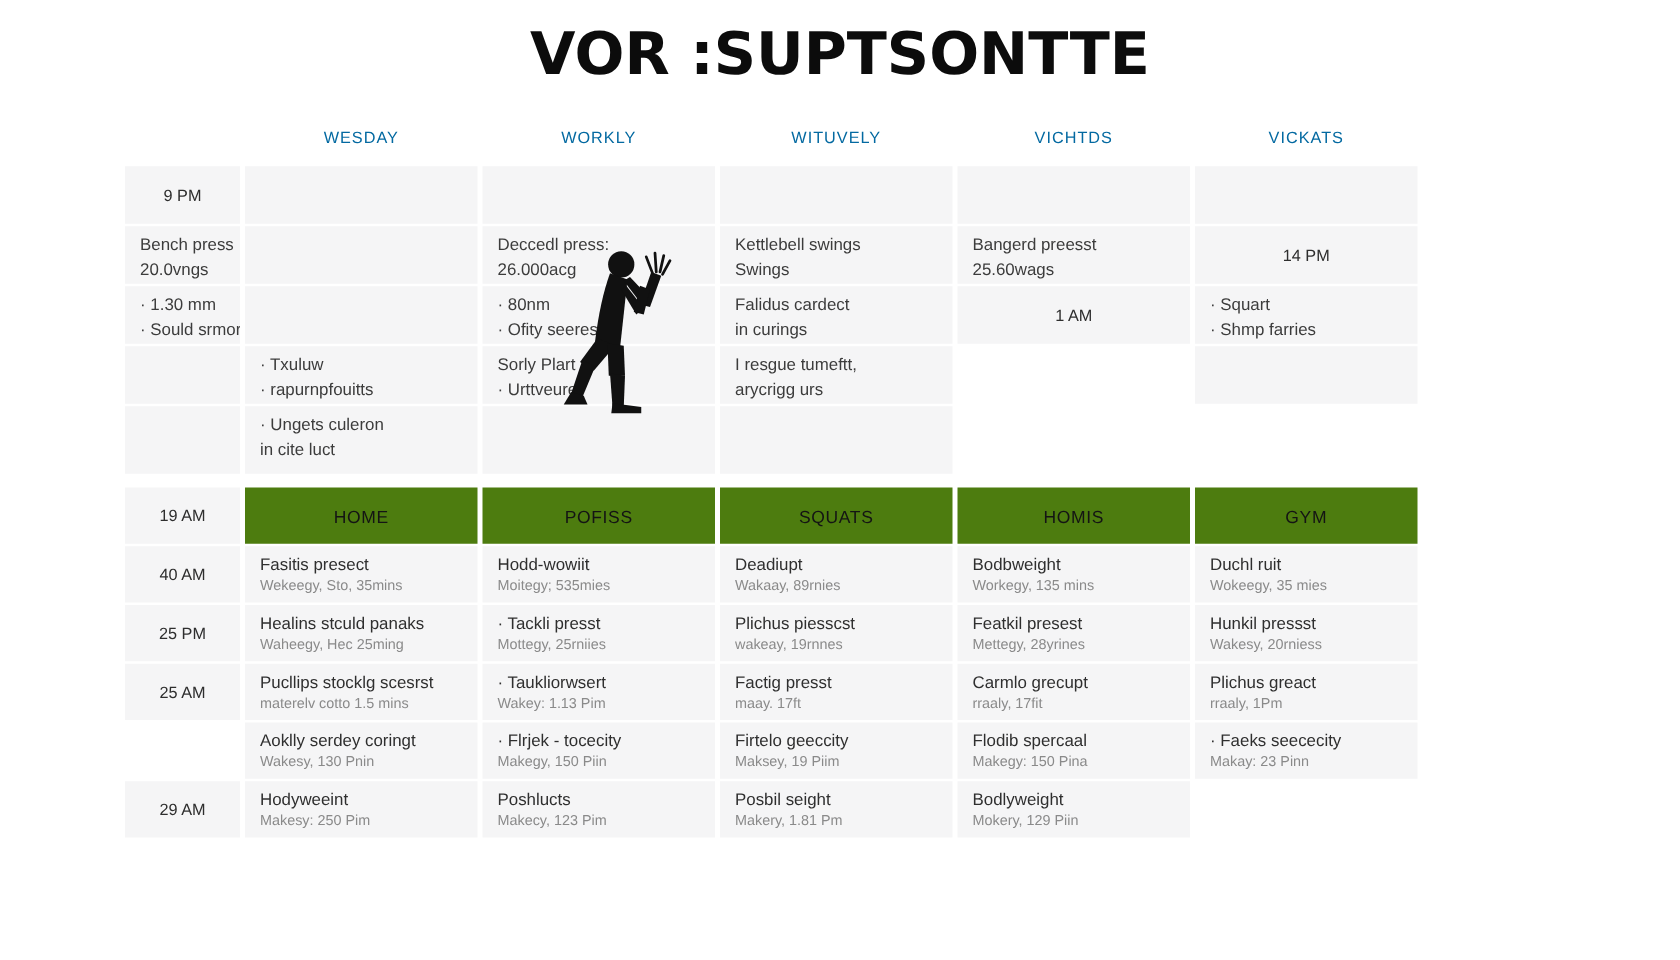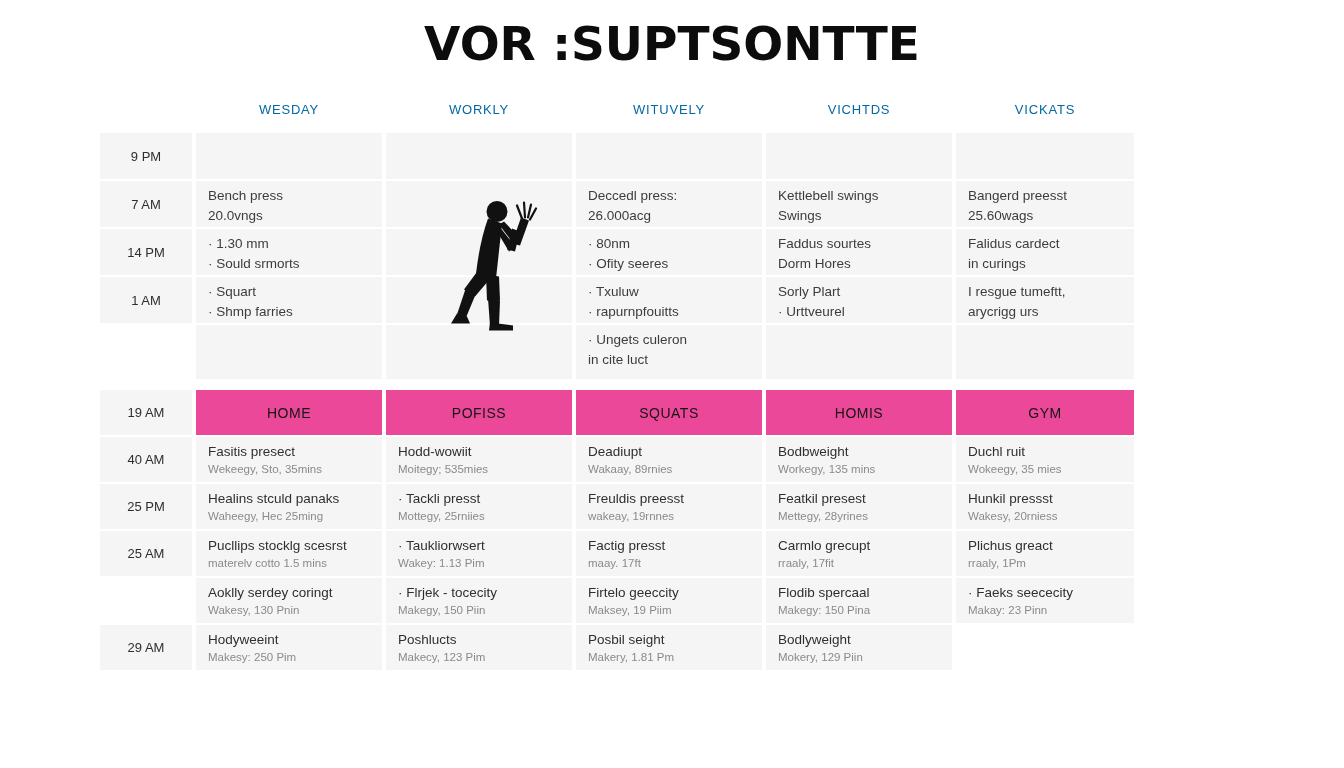--- a/index.html
+++ b/index.html
@@ -16,21 +16,21 @@
   .grid-top{top:133px;grid-template-rows:46px 46px 46px 46px 54px;}
   .grid-bot{top:390px;grid-template-rows:repeat(6,45px);}
   .c{background:#f5f5f6;padding:5px 12px 0;box-sizing:border-box;overflow:hidden;}
   .t{background:#f5f5f6;display:flex;align-items:center;justify-content:center;
      font-size:13px;color:#2e2e2e;}
   .blank{background:#fff;}
   .l1,.l2{font-size:13.5px;color:#3c3c3c;line-height:20px;white-space:nowrap;}
   .bt{font-size:13.5px;color:#2f2f2f;line-height:19px;white-space:nowrap;}
   .bs{font-size:11.5px;color:#8a8a8a;line-height:16px;white-space:nowrap;}
   .sec{display:flex;align-items:center;justify-content:center;font-size:14px;color:#141414;
-       letter-spacing:.5px;font-weight:500;background:#ec4899;}
+       letter-spacing:.5px;font-weight:500;background:#4d7c0f;}
   .figure{position:absolute;left:447px;top:197px;width:100px;height:138px;z-index:5;}
 </style>
 </head>
 <body>
 
 <div class="stage">
 
   <div class="title">VOR :SUPTSONTTE</div>
 
   <div class="headers">
@@ -44,21 +44,20 @@
 
   <div class="grid grid-top">
 
     <div class="t">9 PM</div>
     <div class="c"></div>
     <div class="c"></div>
     <div class="c"></div>
     <div class="c"></div>
     <div class="c"></div>
 
-    <div class="t">7 AM</div>
     <div class="c">
       <div class="l1">Bench press</div>
       <div class="l2">20.0vngs</div>
     </div>
     <div class="c"></div>
     <div class="c">
       <div class="l1">Deccedl press:</div>
       <div class="l2">26.000acg</div>
     </div>
     <div class="c">
@@ -72,24 +71,20 @@
 
     <div class="t">14 PM</div>
     <div class="c">
       <div class="l1">· 1.30 mm</div>
       <div class="l2">· Sould srmorts</div>
     </div>
     <div class="c"></div>
     <div class="c">
       <div class="l1">· 80nm</div>
       <div class="l2">· Ofity seeres</div>
-    </div>
-    <div class="c">
-      <div class="l1">Faddus sourtes</div>
-      <div class="l2">Dorm Hores</div>
     </div>
     <div class="c">
       <div class="l1">Falidus cardect</div>
       <div class="l2">in curings</div>
     </div>
 
     <div class="t">1 AM</div>
     <div class="c">
       <div class="l1">· Squart</div>
       <div class="l2">· Shmp farries</div>
@@ -153,21 +148,21 @@
     <div class="t">25 PM</div>
     <div class="c">
       <div class="bt">Healins stculd panaks</div>
       <div class="bs">Waheegy, Hec 25ming</div>
     </div>
     <div class="c">
       <div class="bt">· Tackli presst</div>
       <div class="bs">Mottegy, 25rniies</div>
     </div>
     <div class="c">
-      <div class="bt">Freuldis preesst</div>
+      <div class="bt">Plichus piesscst</div>
       <div class="bs">wakeay, 19rnnes</div>
     </div>
     <div class="c">
       <div class="bt">Featkil presest</div>
       <div class="bs">Mettegy, 28yrines</div>
     </div>
     <div class="c">
       <div class="bt">Hunkil pressst</div>
       <div class="bs">Wakesy, 20rniess</div>
     </div>

